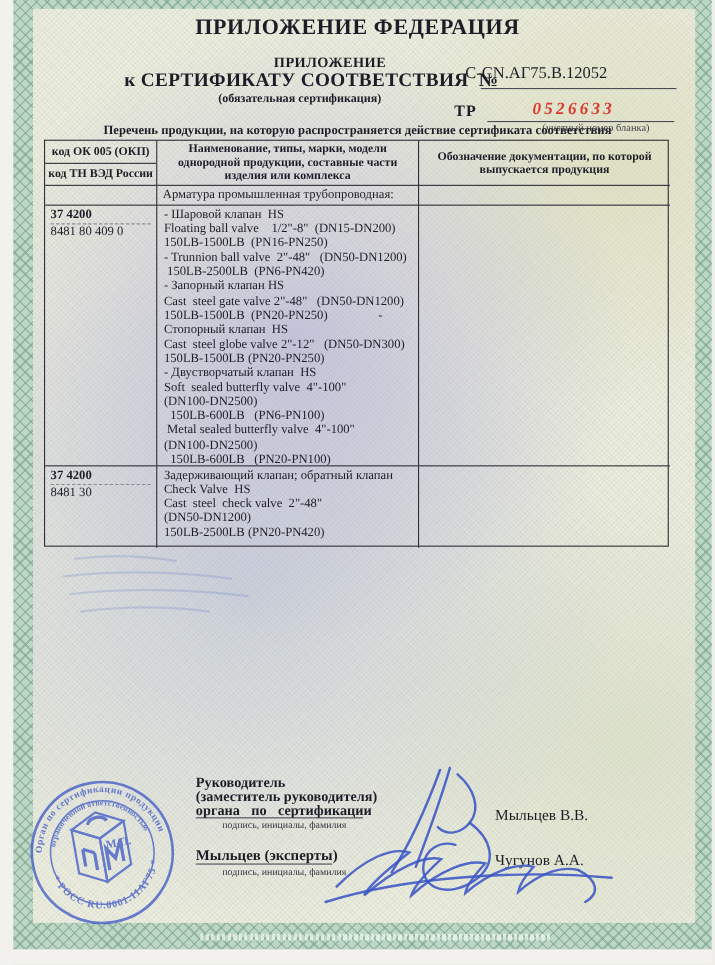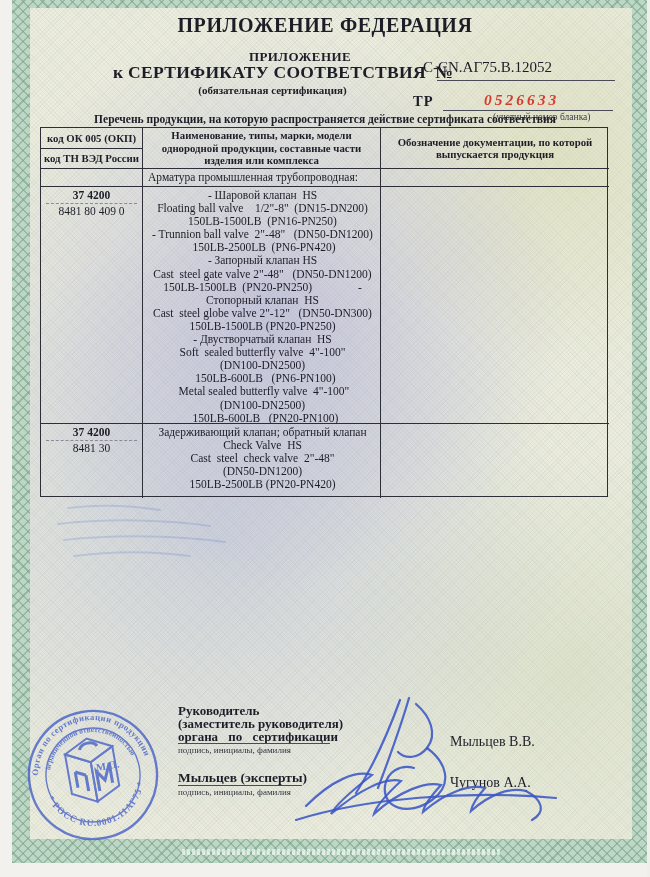--- a/index.html
+++ b/index.html
@@ -54,39 +54,39 @@
   
   .tbl{
     position:absolute;left:40px;top:127px;width:568px;height:370px;
     display:grid;
     grid-template-columns:102px 238px 228px;
     grid-template-rows:41px 18px 237px 74px;
     border:1.6px solid #2e2e38;
     box-sizing:border-box;
     font-size:11.5px;line-height:13.1px;
   }
-  .cell{border-right:1px solid #2e2e38;border-bottom:1px solid #2e2e38;box-sizing:border-box;overflow:hidden;text-align:center;}
+  .cell{border-right:1px solid #2e2e38;border-bottom:1px solid #2e2e38;box-sizing:border-box;overflow:hidden;}
   .cell.last{border-right:none;}
   .cell.bot{border-bottom:none;}
   .hdr{font-weight:bold;font-size:10.8px;line-height:12.5px;text-align:center;}
   .hdr1{display:flex;flex-direction:column;}
   .hdr1 .sub{flex:1;display:flex;align-items:center;justify-content:center;}
   .hdr1 .sub:first-child{border-bottom:1px solid #2e2e38;}
   .hdr23{display:flex;align-items:center;justify-content:center;padding:1px 6px;}
   .introcell{display:flex;align-items:center;padding-left:5px;}
   .codecell{padding:2px 5px;}
   .codecell .okp{border-bottom:1px dashed #8a8a96;padding-bottom:1px;margin-bottom:1px;font-weight:bold;}
   .linescell{padding:2px 4px 0 6px;}
   .linescell div{white-space:pre-wrap;}
 
   
   .residue{position:absolute;left:40px;top:498px;opacity:.22;filter:blur(.7px);}
 
   
-  .sig-small{font-size:9px;color:#34343f;}
+  .sig-small{font-size:9px;color:#34343f;margin-left:24px;}
   .rolewide{word-spacing:7px;}
   .name{font-size:14px;}
 
   .sigsvg{position:absolute;left:288px;top:688px;}
   .sigsvg path{stroke:#3b57c5;fill:none;stroke-width:2.2;stroke-linecap:round;opacity:.88;}
 
   .stampsvg{position:absolute;left:24px;top:706px;transform:rotate(-10deg);}
   .stampsvg .ln{stroke:#4a63c8;fill:none;}
   .stampsvg text{fill:#4a63c8;}
   .stampsvg{opacity:.82;}

